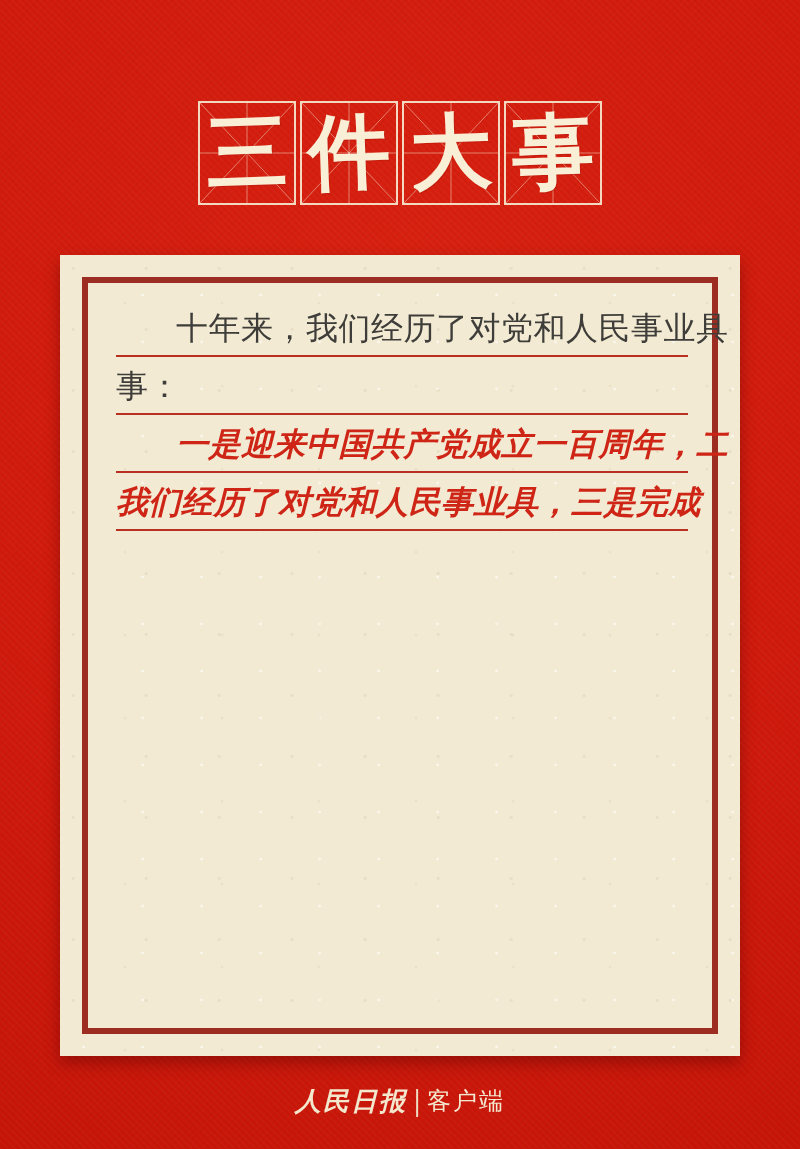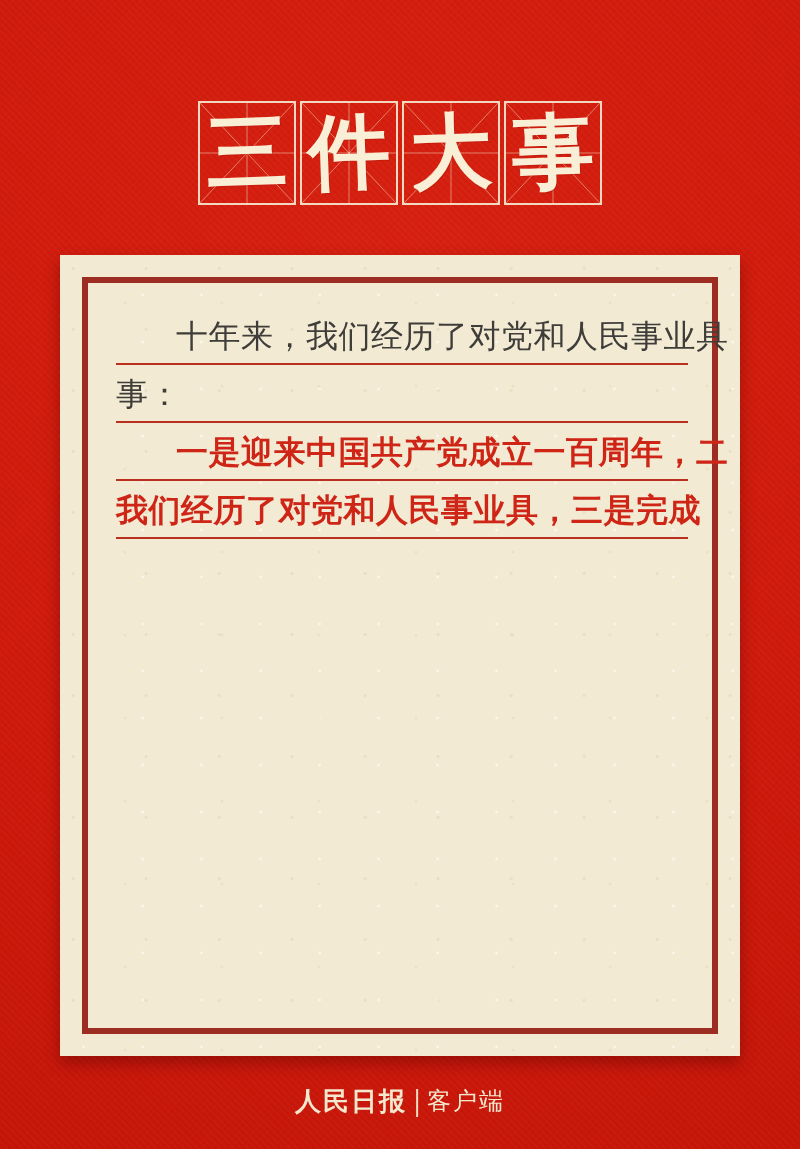--- a/index.html
+++ b/index.html
@@ -67,51 +67,53 @@
     position: absolute;
     inset: 22px;
     border: 6px solid var(--frame-red, #9d2c23);
   }
 
   
   .content {
     position: absolute;
     left: 56px;
     right: 52px;
-    top: 52px;
+    top: 44px;
   }
   .text-line {
     height: 58px;
     line-height: 58px;
     font-size: 32px;
     letter-spacing: 0.5px;
     color: var(--text-dark, #3e3d39);
     border-bottom: 2px solid var(--rule-red, rgba(185,48,32,0.8));
     white-space: nowrap;
   }
   .text-line.indent { text-indent: 60px; }
   .paragraph.em .text-line {
     color: var(--emphasis-red, #ce2516);
     font-weight: bold;
+    font-style: italic;
   }
 
   
   .footer {
     position: absolute;
     left: 0; right: 0;
     top: 1086px;
     height: 30px;
     display: flex;
     align-items: center;
     justify-content: center;
     gap: 7px;
     color: var(--footer-cream, #f3e7cd);
   }
   .brand {
     font-family: "DejaVu Serif", serif;
+    font-style: italic;
     font-weight: bold;
     font-size: 26px;
     letter-spacing: 2px;
   }
   .divider {
     font-size: 24px;
     font-weight: normal;
     transform: scaleY(1.25);
     opacity: 0.95;
   }

